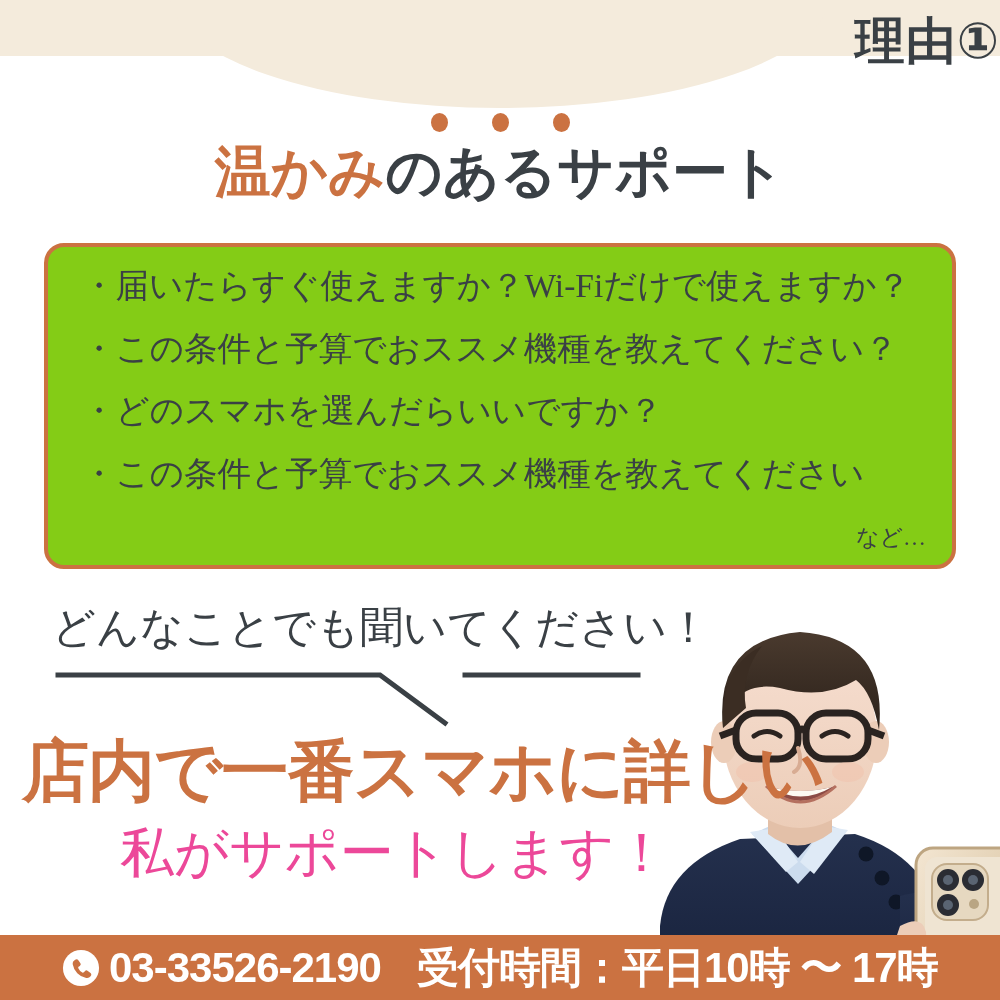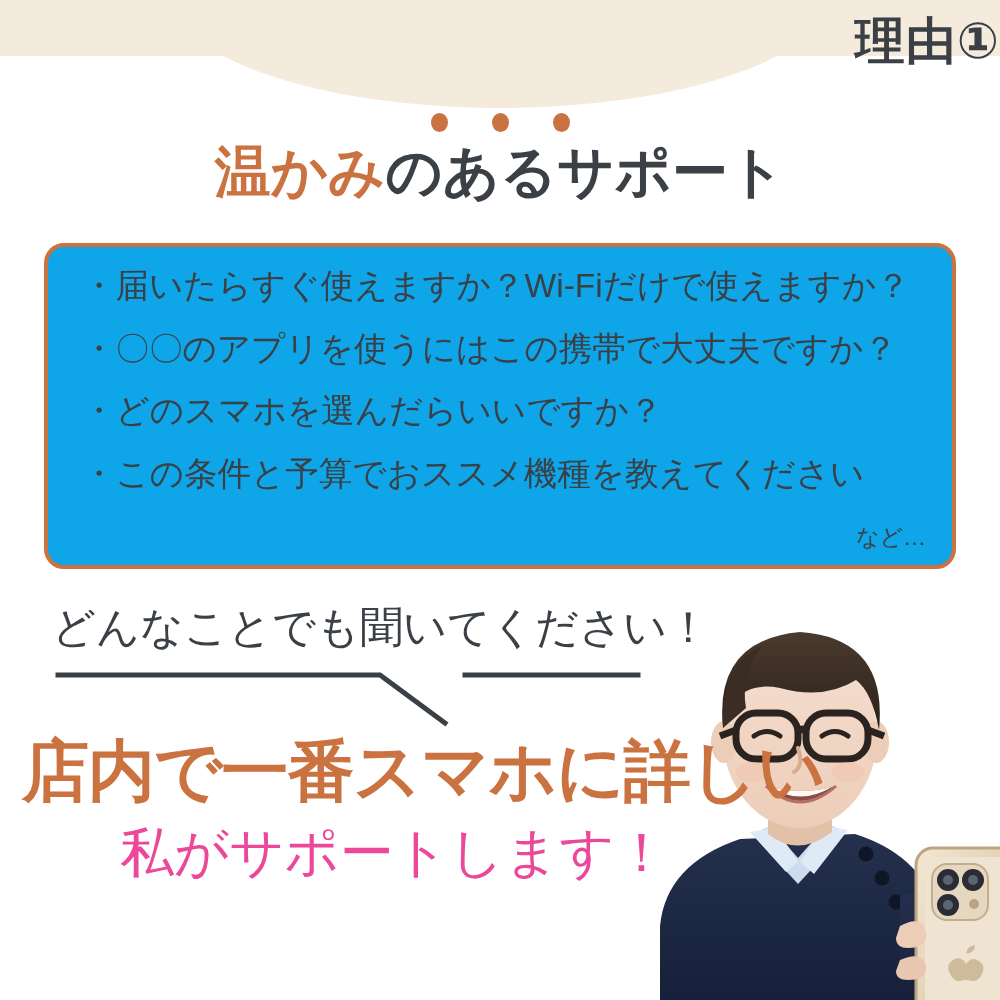--- a/index.html
+++ b/index.html
@@ -96,22 +96,23 @@
   
   .qbox {
     position: absolute;
     left: 44px;
     top: 243px;
     width: 912px;
     height: 326px;
     box-sizing: border-box;
     border: 4px solid #cb7241;
     border-radius: 20px;
-    background: #0ea5e9;
+    background: #84cc16;
     z-index: 3;
+    font-family: Liberation Serif, serif;
   }
   .qlist {
     position: absolute;
     left: 34px;
     top: 22px;
     right: 18px;
   }
   .qitem {
     font-size: 33.5px;
     color: #3a4045;
@@ -235,21 +236,21 @@
     <span class="dot"></span>
     <span class="dot"></span>
     <span class="dot"></span>
   </div>
 
   <div class="main-title"><span class="hl">温かみ</span><span>のあるサポート</span></div>
 
   <div class="qbox">
     <div class="qlist">
       <div class="qitem">・届いたらすぐ使えますか？Wi-Fiだけで使えますか？</div>
-      <div class="qitem">・〇〇のアプリを使うにはこの携帯で大丈夫ですか？</div>
+      <div class="qitem">・この条件と予算でおススメ機種を教えてください？</div>
       <div class="qitem">・どのスマホを選んだらいいですか？</div>
       <div class="qitem">・この条件と予算でおススメ機種を教えてください</div>
     </div>
     <div class="nado">など…</div>
   </div>
 
   <div class="photo">
     <svg viewBox="0 0 400 404" width="400" height="404" preserveAspectRatio="xMidYMid slice">
       <defs>
         <linearGradient id="skin" x1="0" y1="0" x2="0" y2="1">
@@ -344,14 +345,22 @@
 
   <div class="ask-line">どんなことでも聞いてください！</div>
   <svg class="notch-rule" viewBox="0 0 640 62">
     <path d="M18 10 L340 10 L405 58" stroke="#3a4045" stroke-width="5" fill="none" stroke-linecap="square"></path>
     <path d="M425 10 L598 10" stroke="#3a4045" stroke-width="5" fill="none" stroke-linecap="square"></path>
   </svg>
 
   <div class="big-head">店内で一番スマホに詳しい</div>
   <div class="sub-head">私がサポートします！</div>
 
+  <div class="footer">
+    <svg class="phone-icon" viewBox="0 0 40 40">
+      <circle cx="20" cy="20" r="19" fill="#ffffff"></circle>
+      <path d="M13.5 11.5 q2.4 -1.6 3.9 0.6 l2 3 q1 1.5 -0.6 2.7 l-1.4 1 q-0.6 0.5 -0.2 1.4 q1.2 2.8 4.2 4.6 q0.9 0.5 1.5 -0.2 l1.2 -1.3 q1.3 -1.4 2.7 -0.4 l2.9 2.1 q2.1 1.6 0.4 3.8 q-1.7 2.2 -4.6 1.7 q-5.3 -0.9 -9.4 -5.1 q-4.1 -4.2 -4.9 -9.5 q-0.4 -2.9 2.3 -4.4 z" fill="#cb7241"></path>
+    </svg>
+    <span class="footer-phone">03-33526-2190</span>
+    <span class="footer-hours">受付時間：平日10時 〜 17時</span>
+  </div>
 
 </div>
 
 </body></html>

